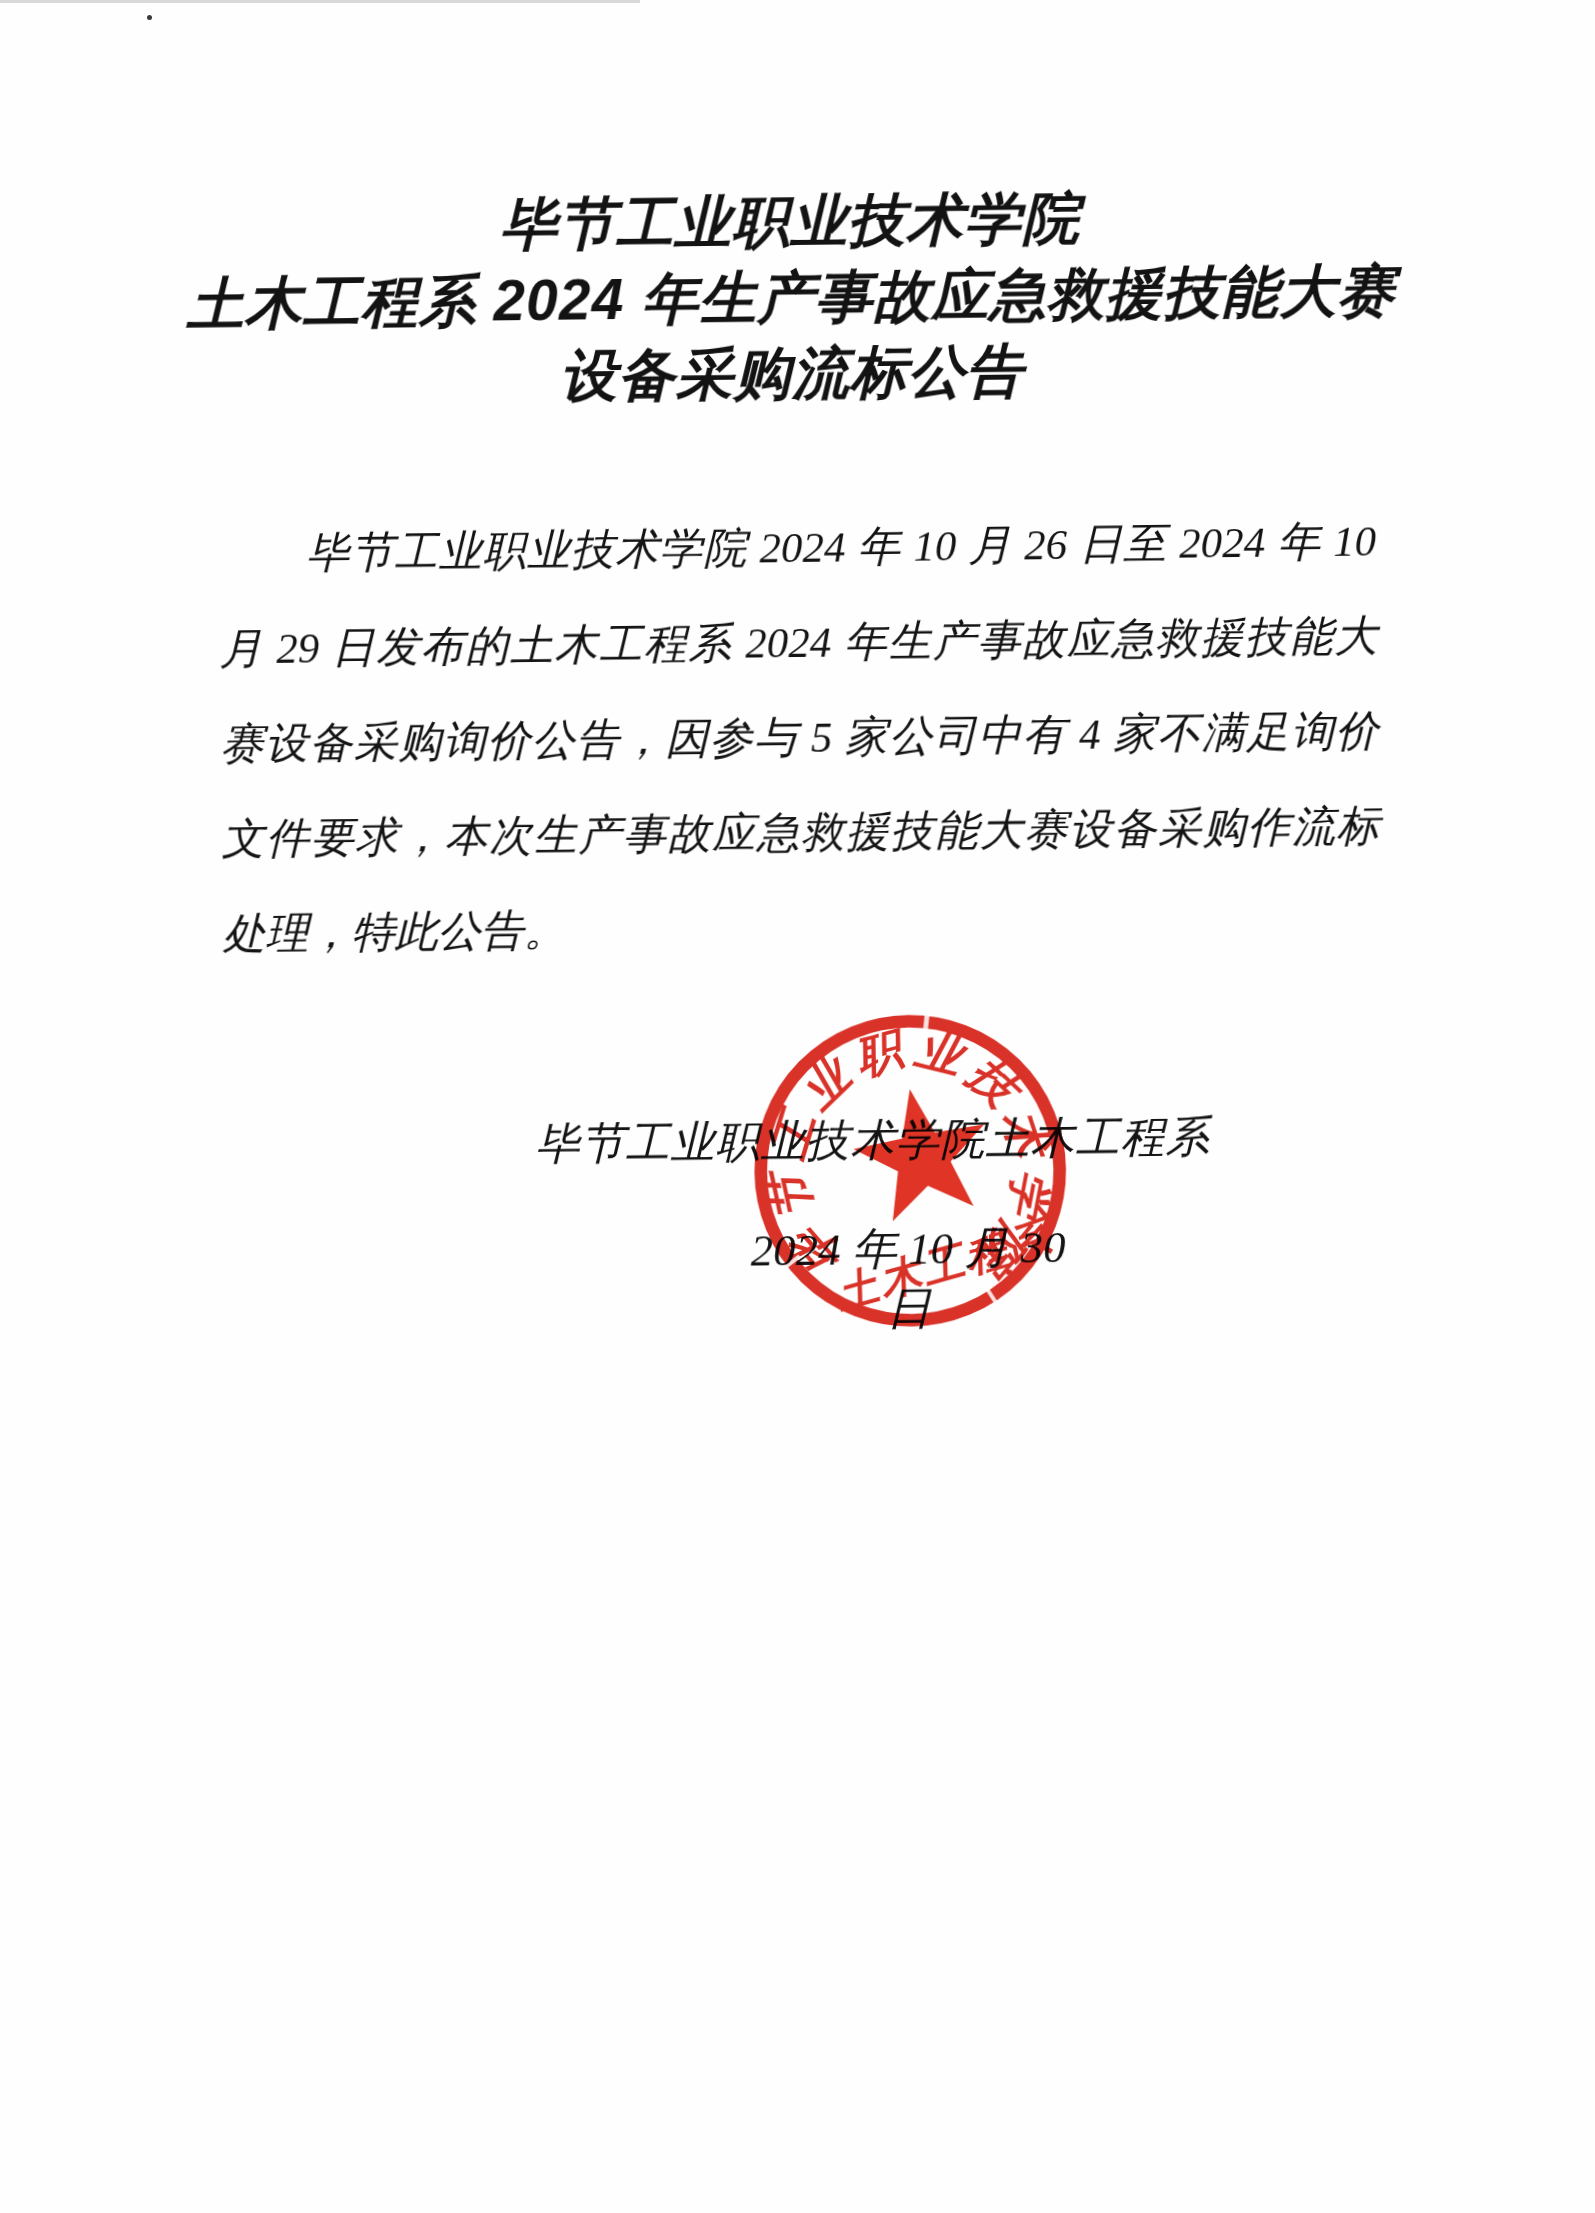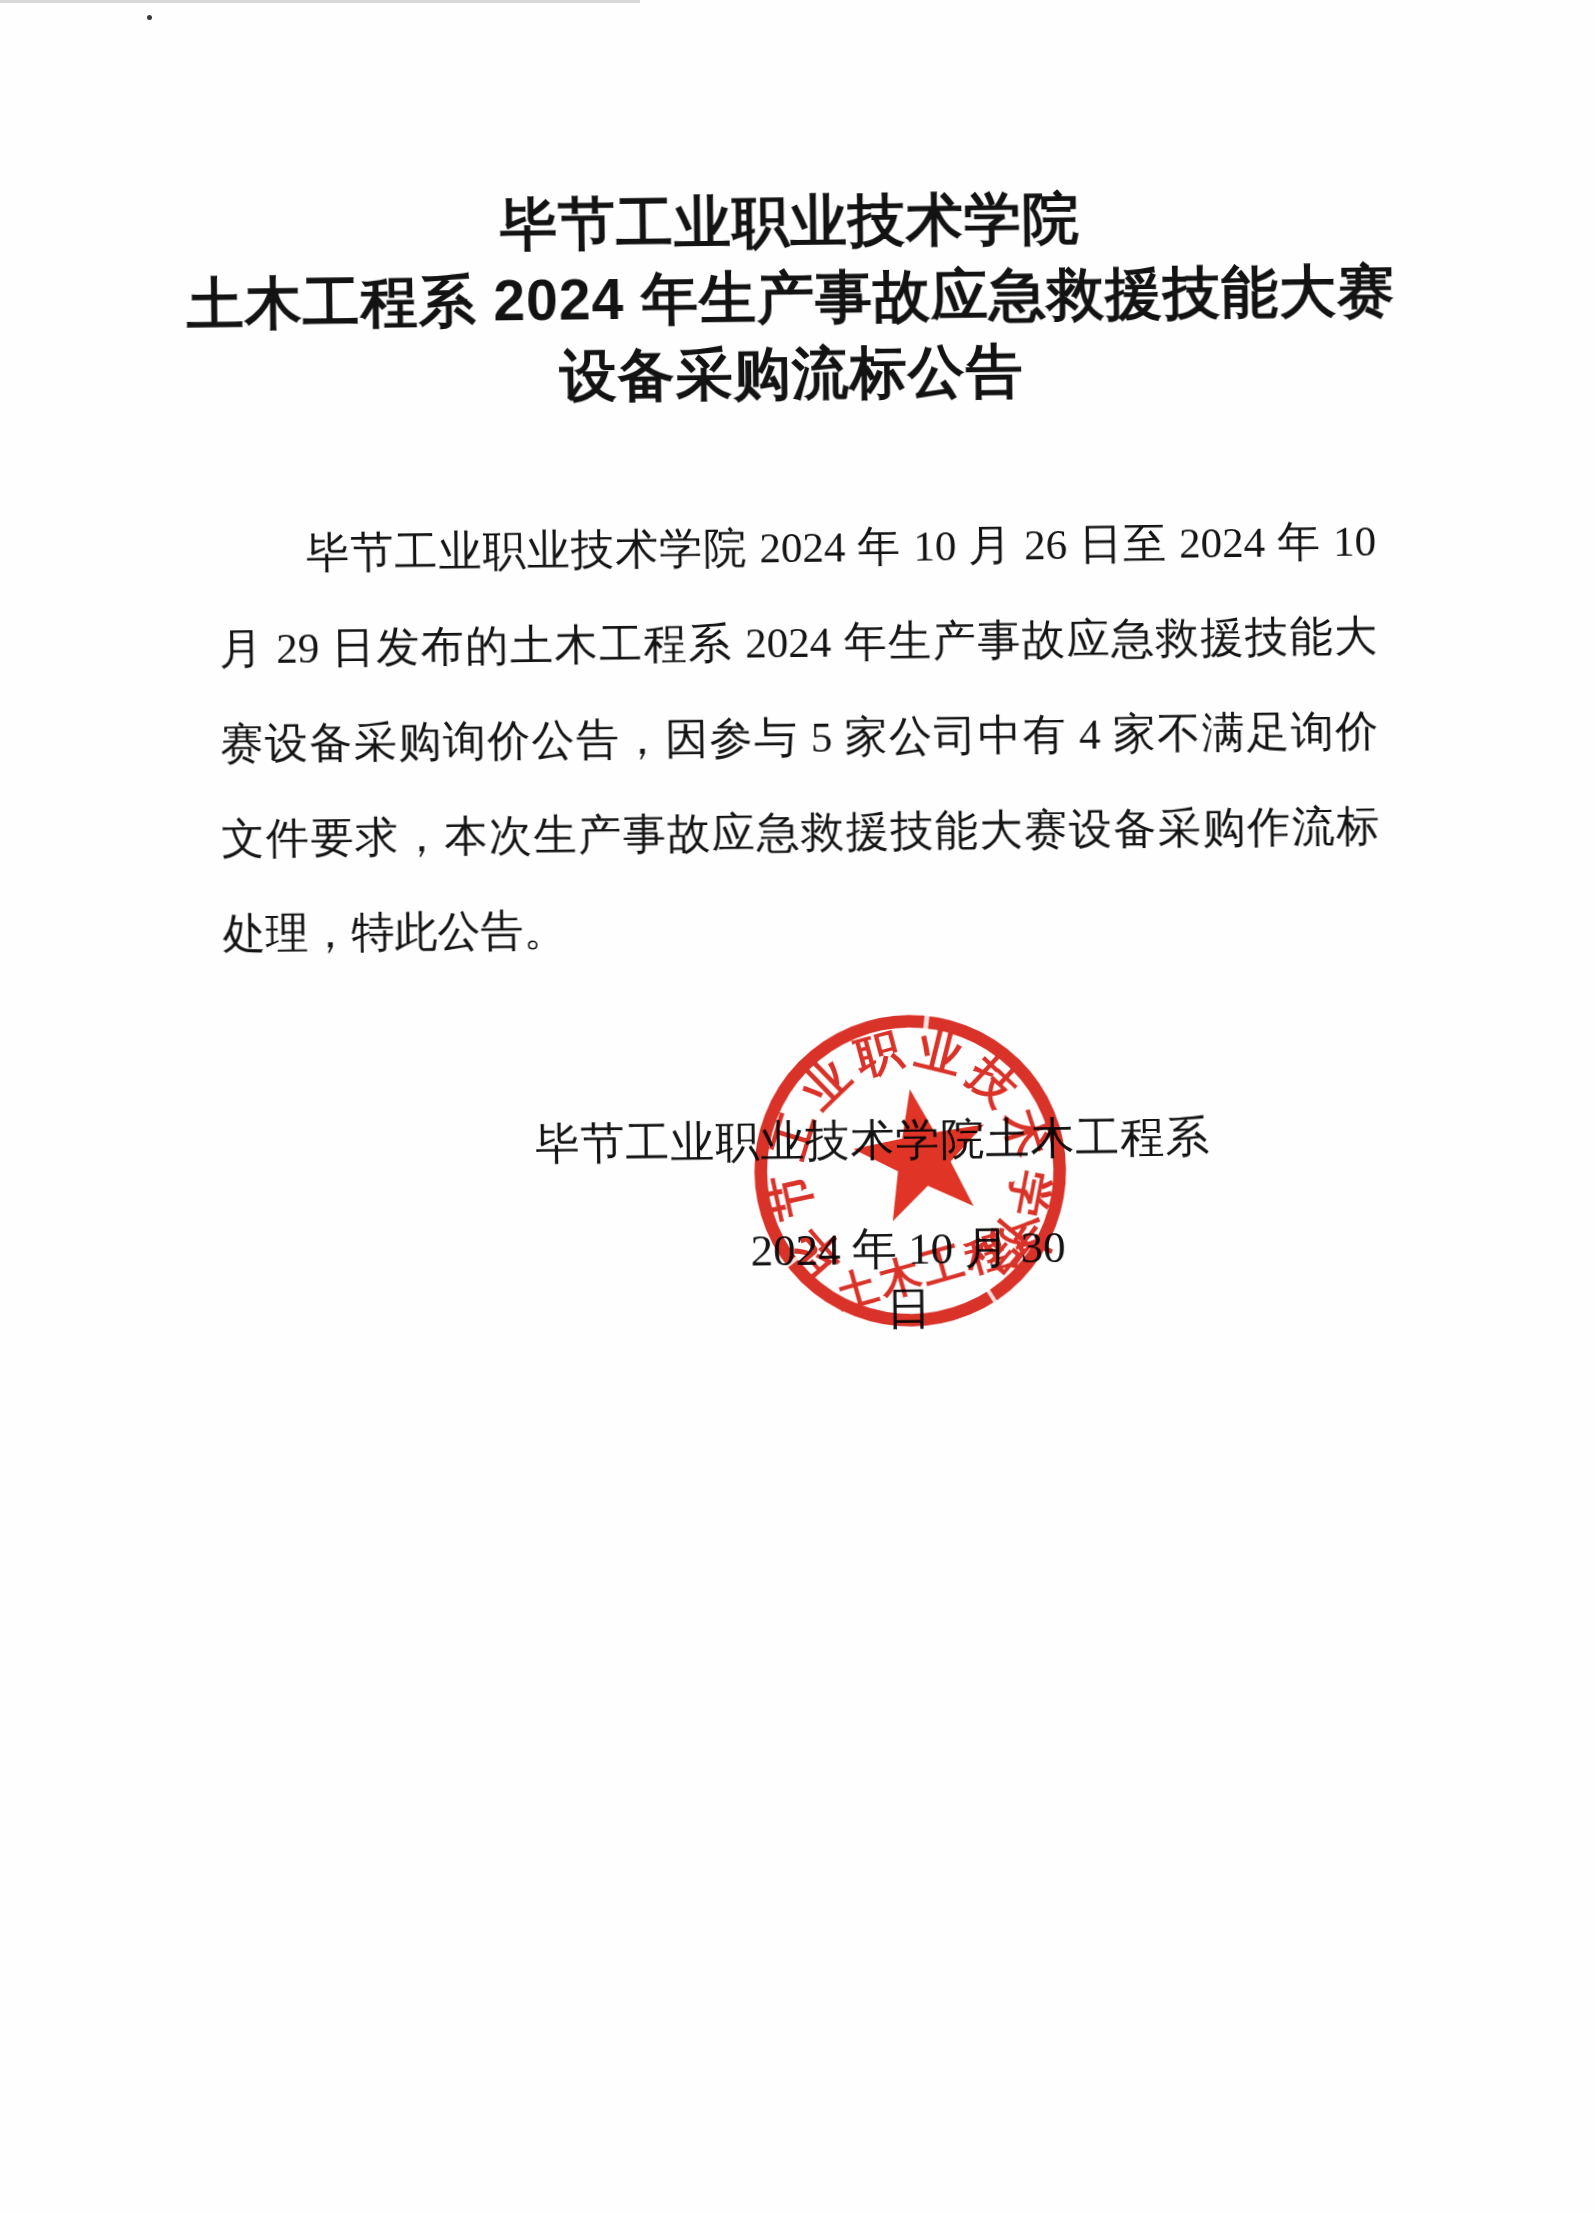--- a/index.html
+++ b/index.html
@@ -8,20 +8,21 @@
     width: 1595px;
     height: 2213px;
     background: #ffffff;
     overflow: hidden;
     font-family: "Liberation Serif", serif;
   }
   .page {
     position: absolute;
     inset: 0;
     background: #fefefe;
+    font-style: italic;
   }
   .content {
     position: absolute;
     inset: 0;
     transform: rotate(-0.65deg);
     transform-origin: 50% 40%;
     color: #161616;
   }
   .scan-edge {
     position: absolute;

